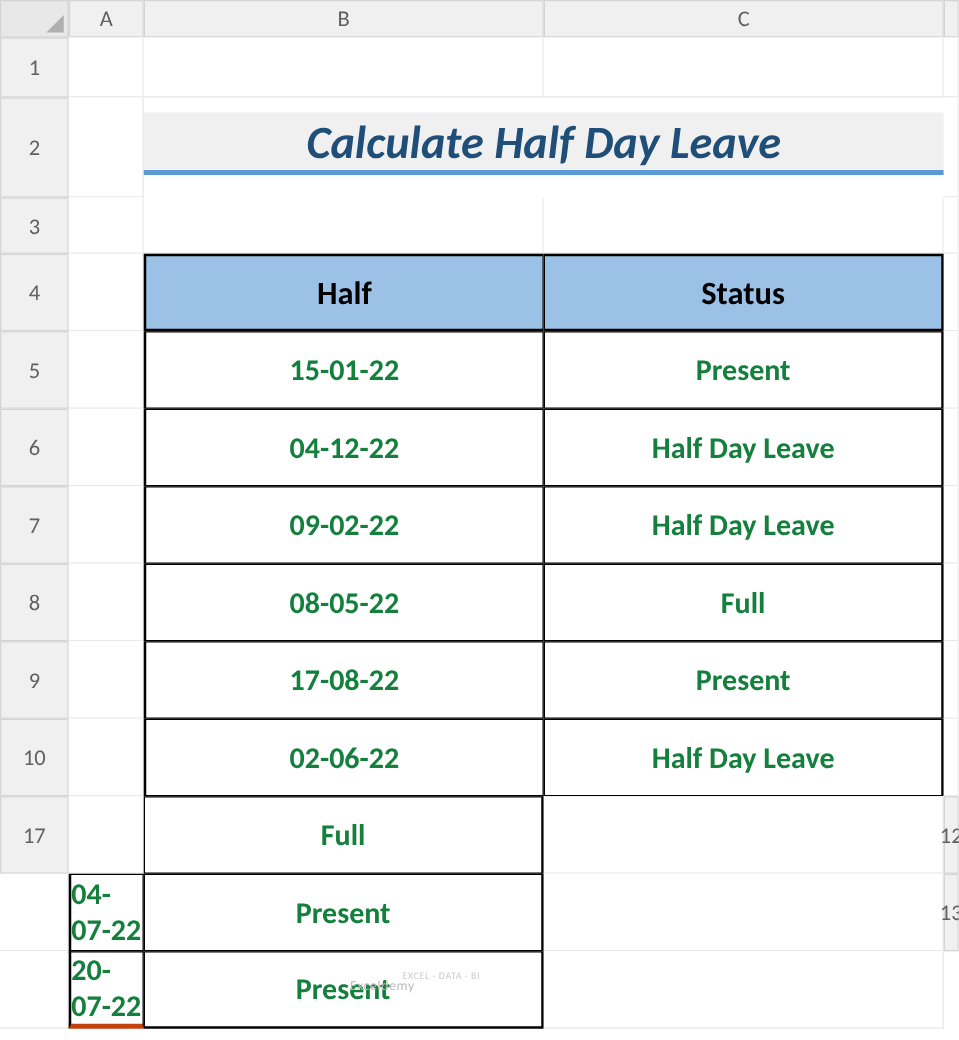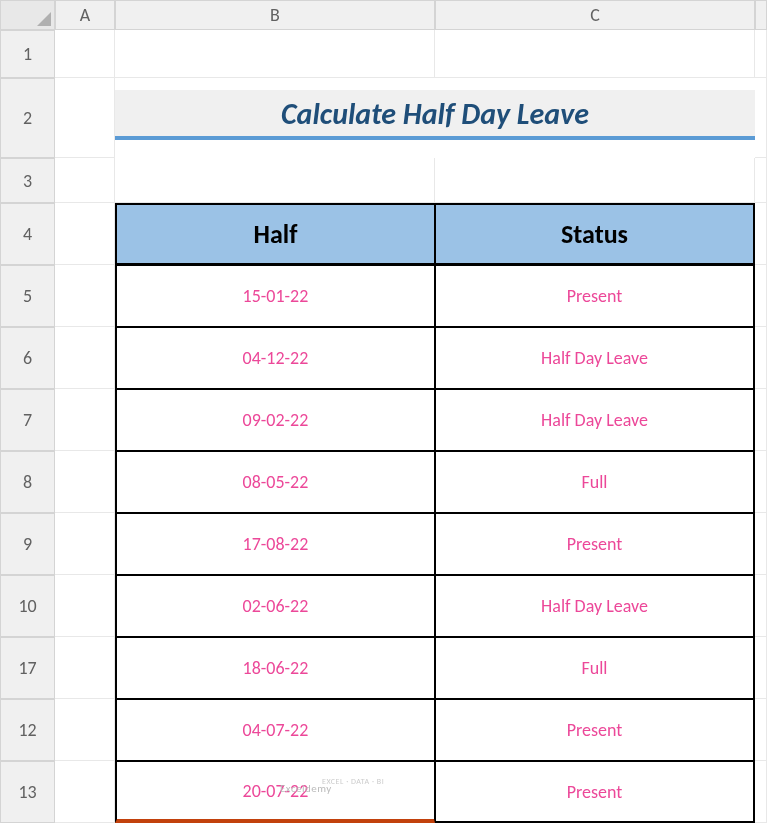--- a/index.html
+++ b/index.html
@@ -50,21 +50,21 @@
       border-left: none;
       background: #ffffff;
     }
     .title-cell {
       grid-column: 3 / 5;
       grid-row: 3;
       background: #f0f0f0;
       display: flex;
       align-items: center;
       justify-content: center;
-      font-size: 30px;
+      font-size: 37px;
       font-weight: bold;
       font-style: italic;
       color: #1f4e79;
       border-bottom: 4px solid #5b9bd5;
       margin: 12px 0 18px 0;
     }
     .table-header {
       background: #9bc2e6;
       border: 2px solid #000;
       display: flex;
@@ -72,22 +72,23 @@
       justify-content: center;
       font-size: 26px;
       font-weight: bold;
       color: #000;
     }
     .table-cell {
       border: 1px solid #000;
       display: flex;
       align-items: center;
       justify-content: center;
-      font-size: 18px;
-      color: #ec4899;
+      font-size: 24px;
+      color: #15803d;
+      font-weight: bold;
     }
     .table-header.left {
       border-right: 1px solid #000;
     }
     .table-header.right {
       border-left: 1px solid #000;
     }
     .table-cell.left {
       border-left: 2px solid #000;
     }
@@ -179,21 +180,20 @@
   <div class="cell"></div>
 
   <div class="row-header">10</div>
   <div class="cell"></div>
   <div class="table-cell left">02-06-22</div>
   <div class="table-cell right">Half Day Leave</div>
   <div class="cell"></div>
 
   <div class="row-header">17</div>
   <div class="cell"></div>
-  <div class="table-cell left">18-06-22</div>
   <div class="table-cell right">Full</div>
   <div class="cell"></div>
 
   <div class="row-header">12</div>
   <div class="cell"></div>
   <div class="table-cell left">04-07-22</div>
   <div class="table-cell right">Present</div>
   <div class="cell"></div>
 
   <div class="row-header">13</div>

